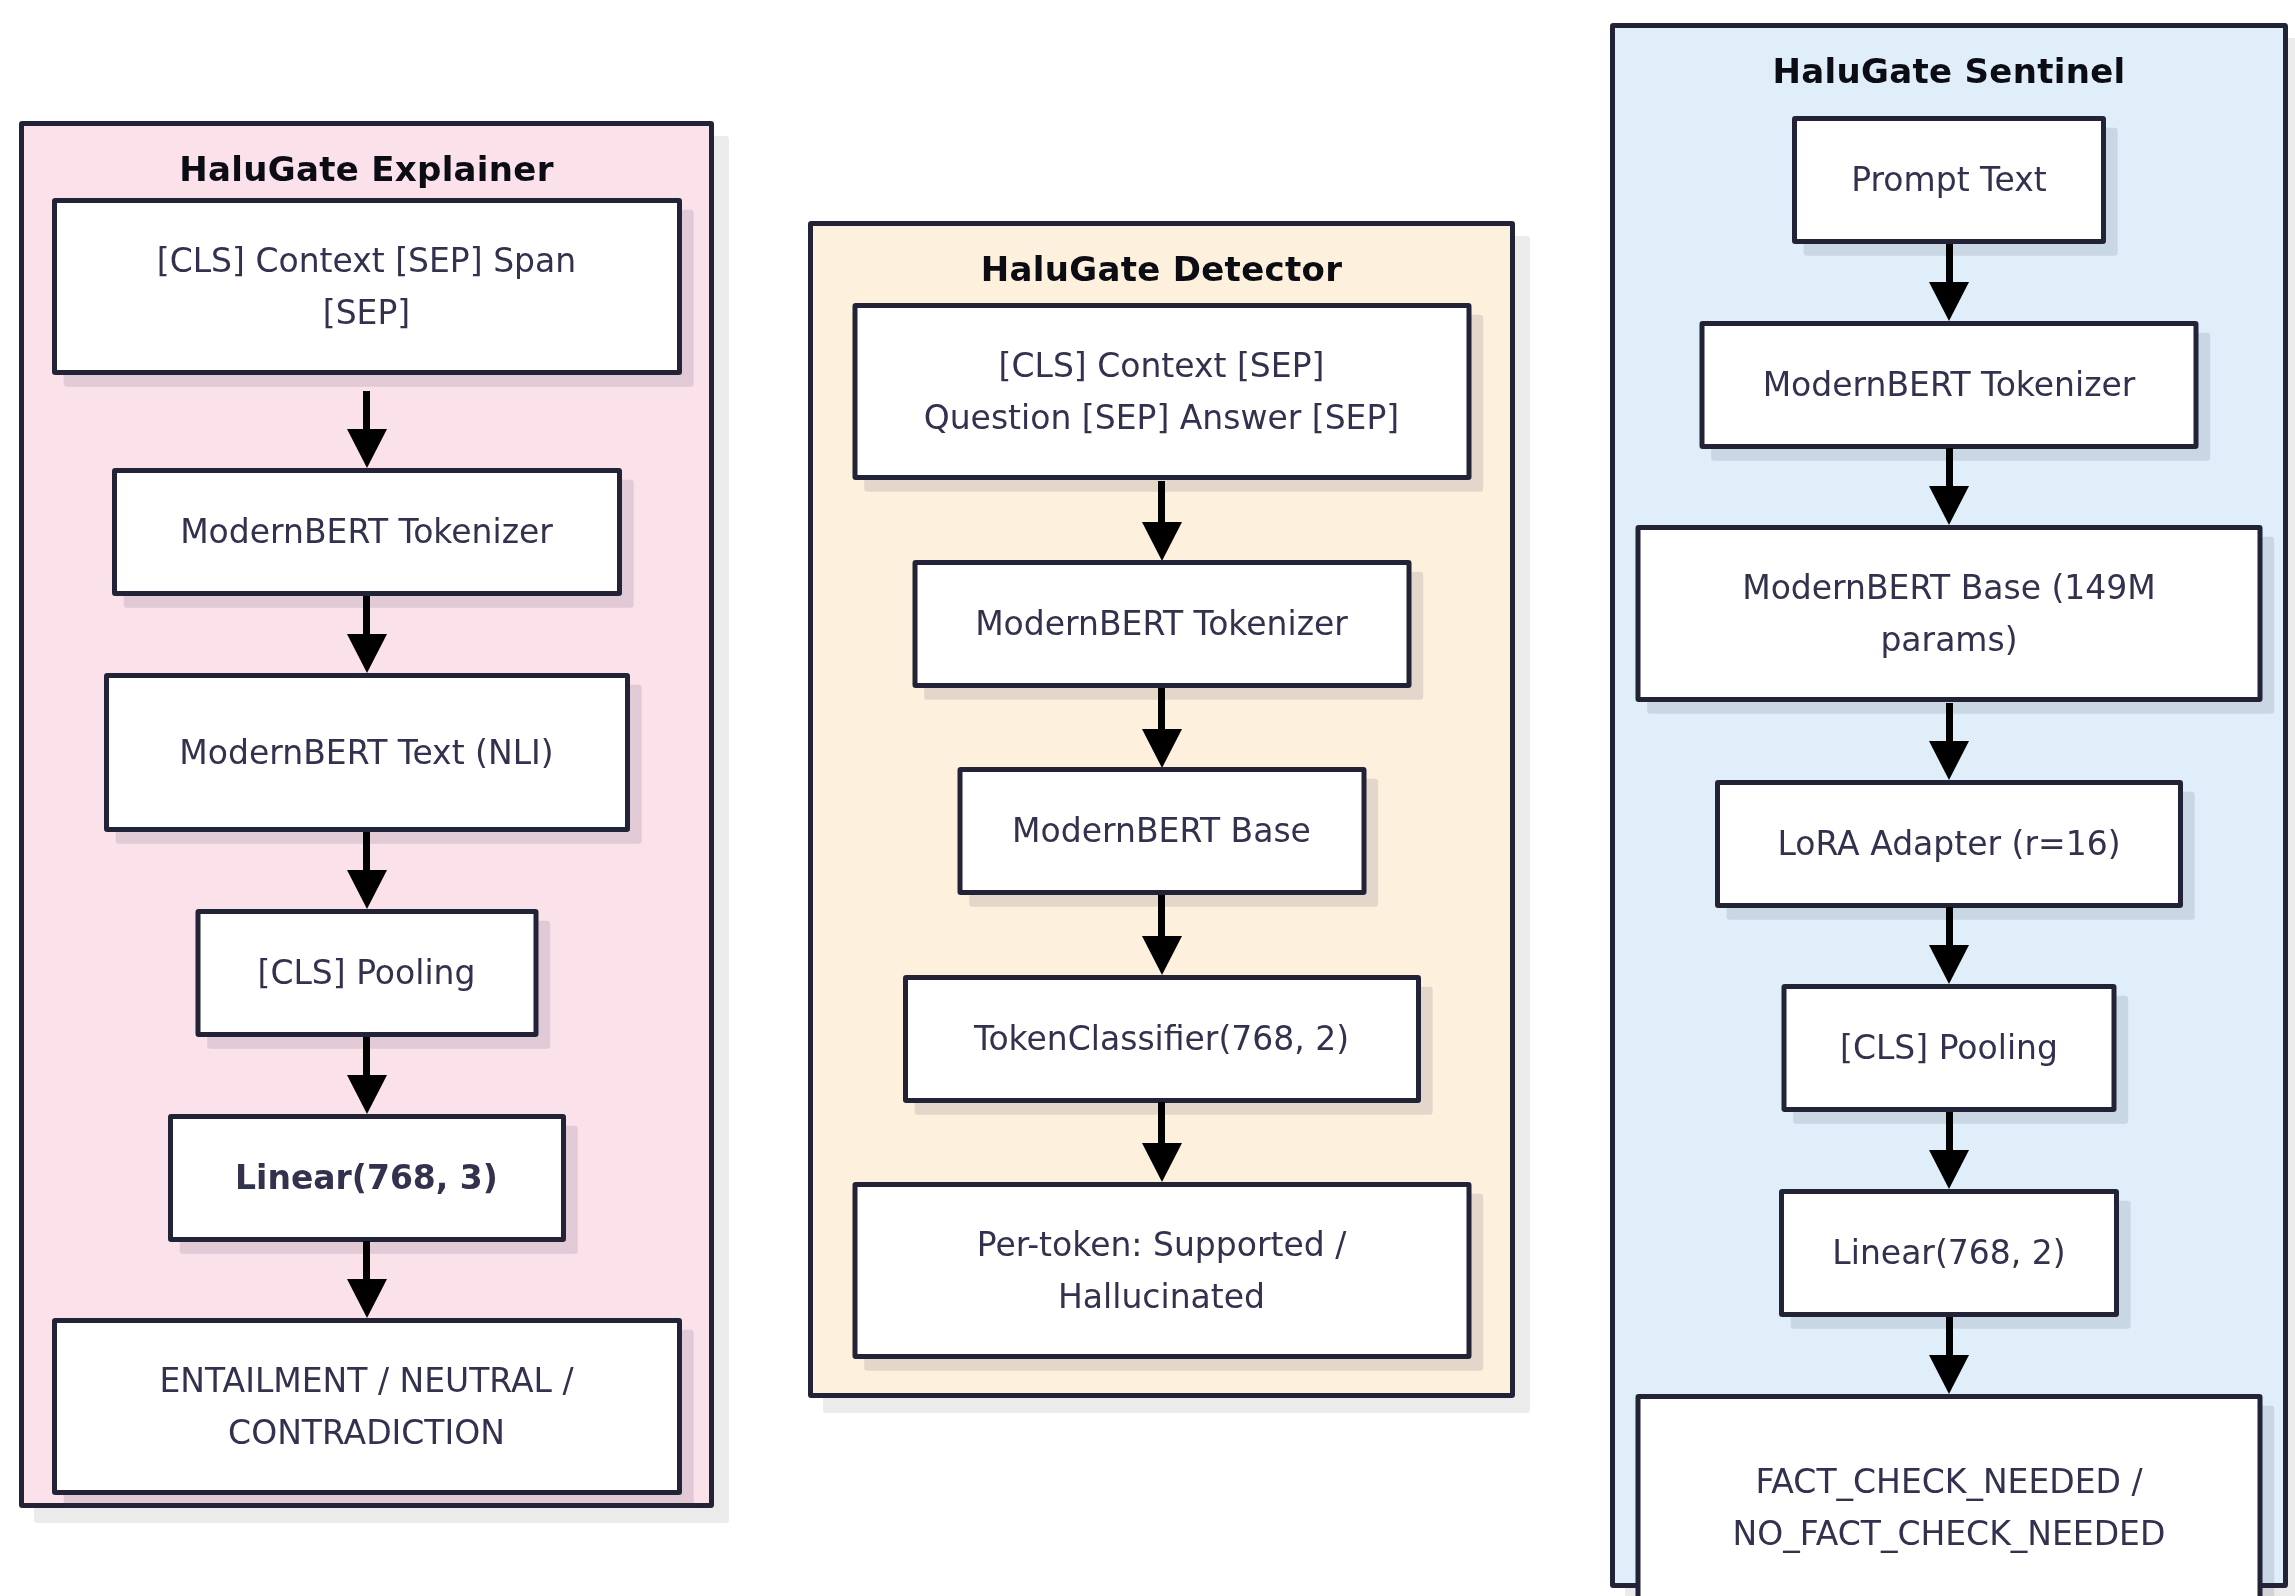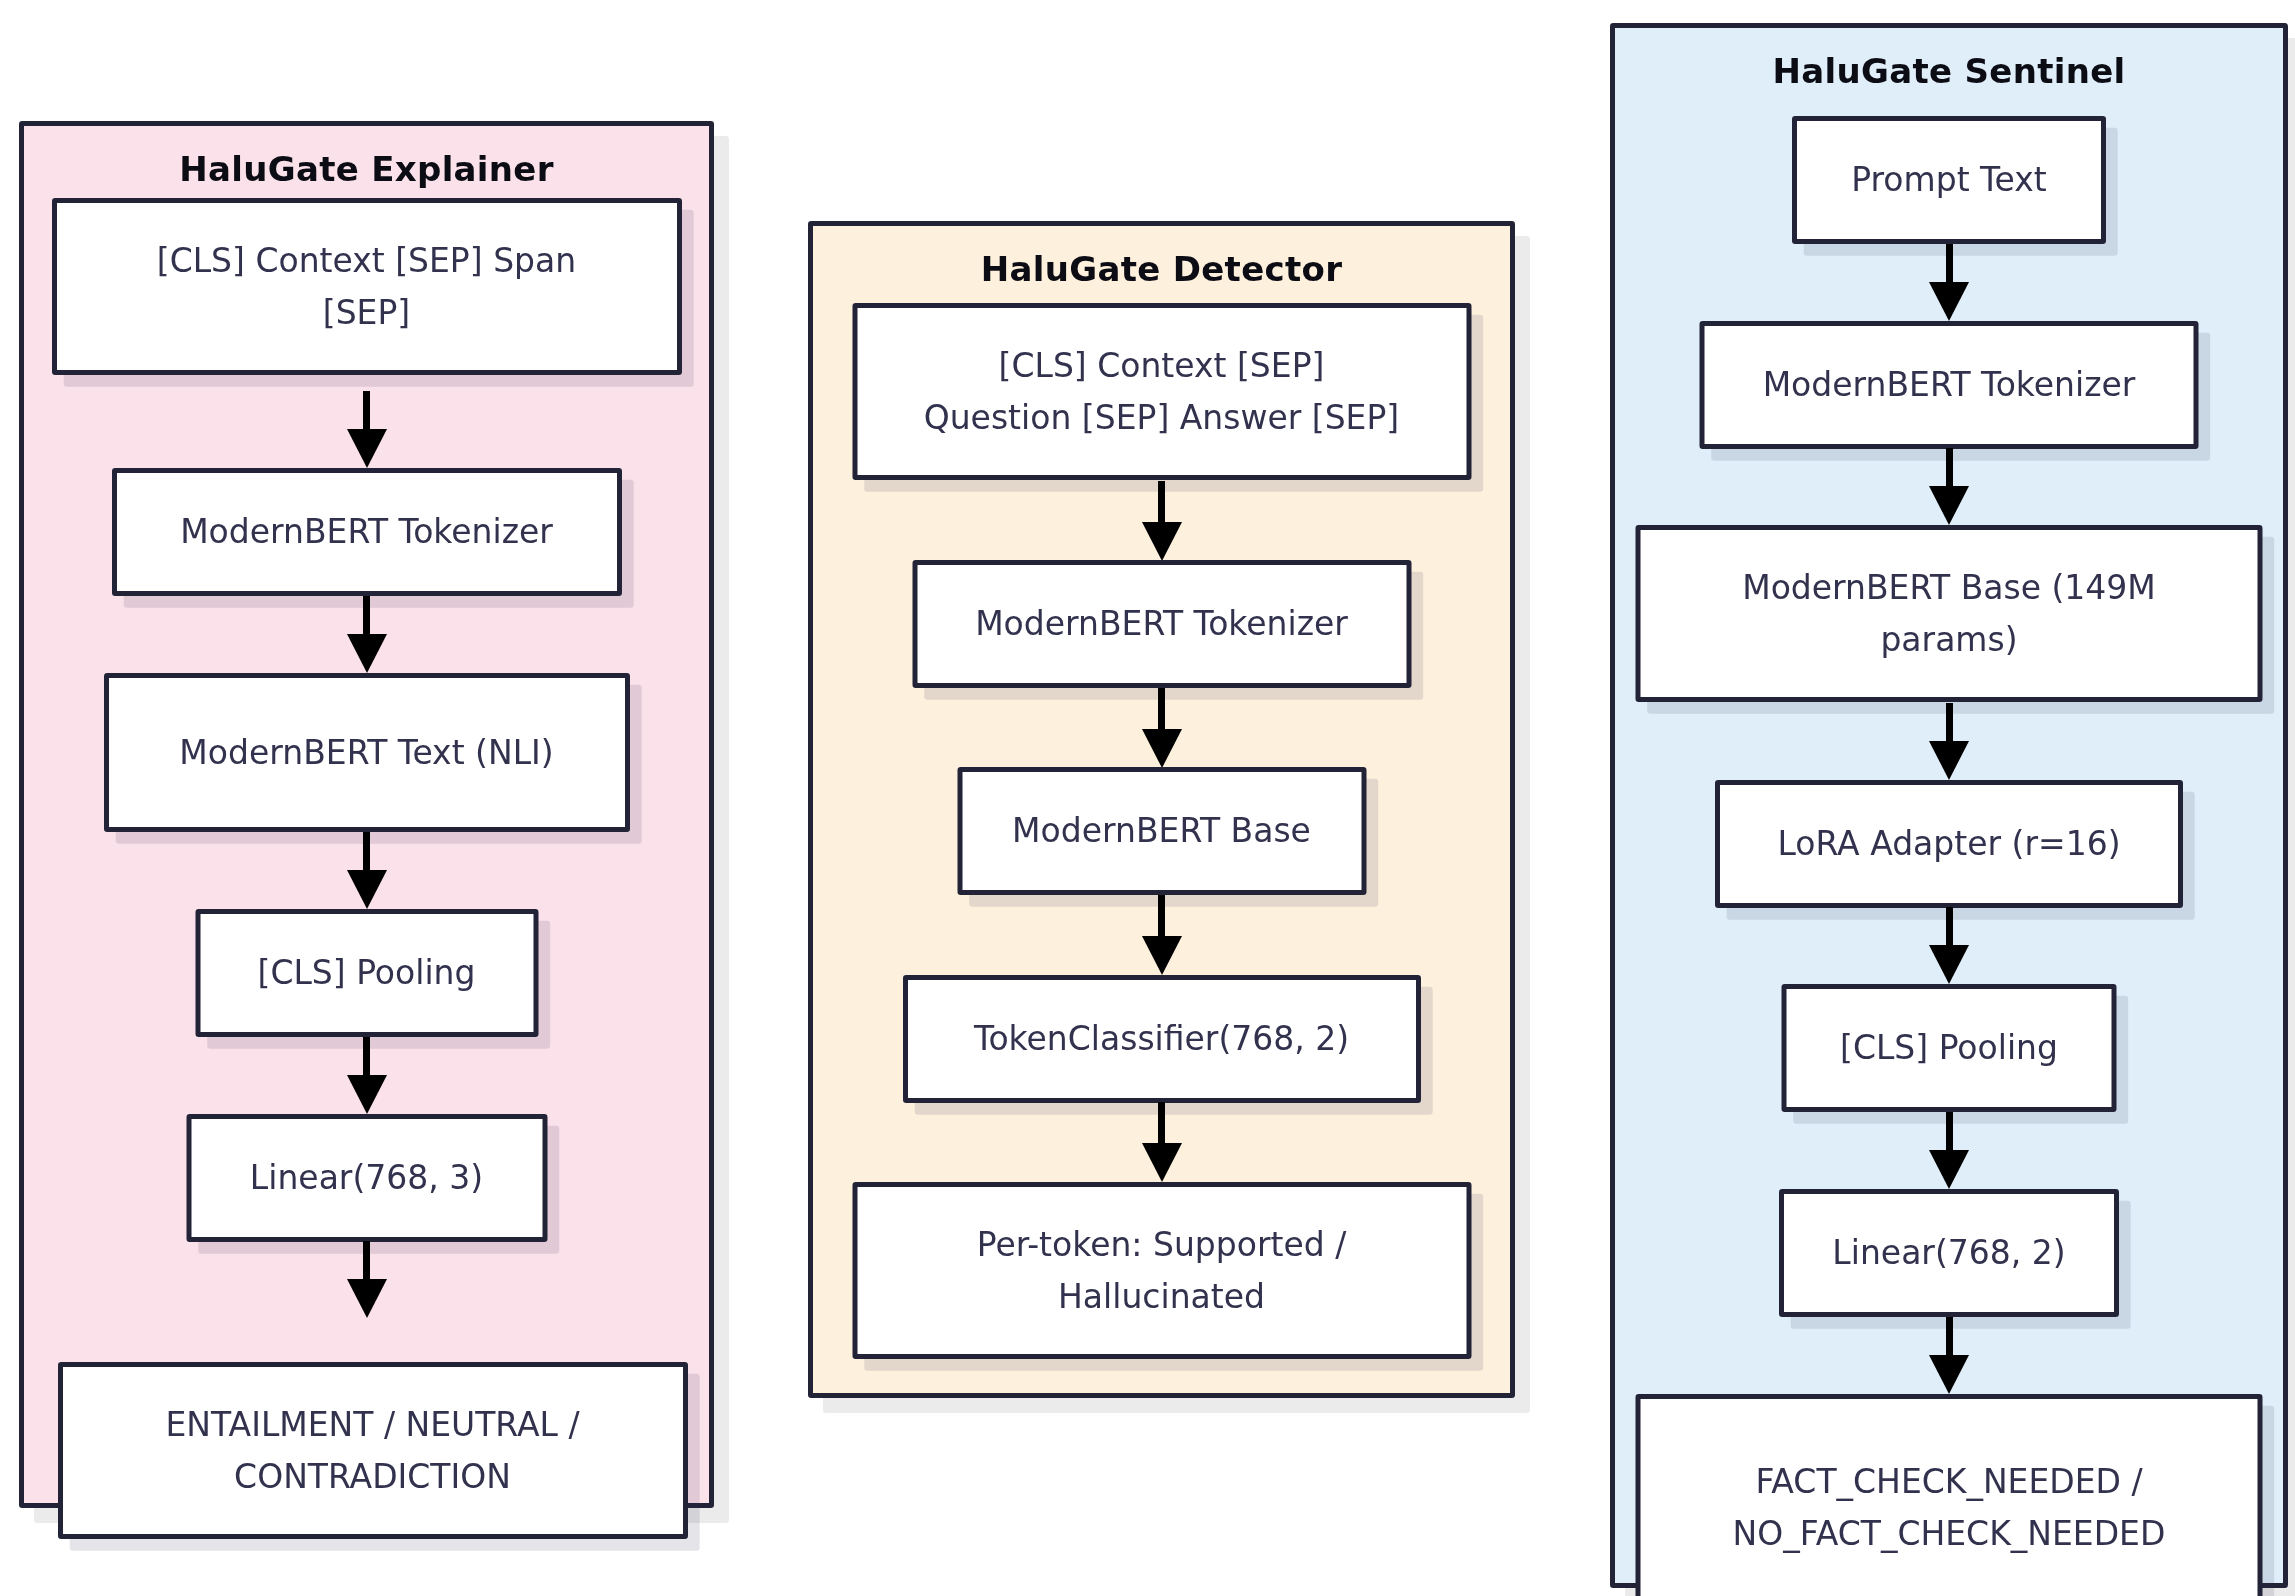--- a/index.html
+++ b/index.html
@@ -111,29 +111,29 @@
     </div>
 
     <div class="node" style="top:783px;width:343px;height:128px;">
       <div>[CLS] Pooling</div>
     </div>
     <div class="arrow" style="top:911px;height:77px;">
       <div class="shaft"></div>
         <div class="head"></div>
     </div>
 
-    <div class="node" style="top:988px;width:361px;height:128px;">
+    <div class="node" style="top:988px;width:398px;height:128px;font-weight:bold;">
       <div>Linear(768, 3)</div>
     </div>
     <div class="arrow" style="top:1115px;height:77px;">
       <div class="shaft"></div>
         <div class="head"></div>
     </div>
 
-    <div class="node" style="top:1236px;width:630px;height:177px;margin-left:6px;">
+    <div class="node" style="top:1192px;width:630px;height:177px;">
       <div>ENTAILMENT / NEUTRAL /</div>
       <div>CONTRADICTION</div>
     </div>
   </section>
 
   <section class="panel cream" style="left:808px;top:221px;width:707px;height:1177px;">
     <h2 class="panel-title">HaluGate Detector</h2>
 
     <div class="node" style="top:77px;width:619px;height:177px;">
       <div>[CLS] Context [SEP]</div>

